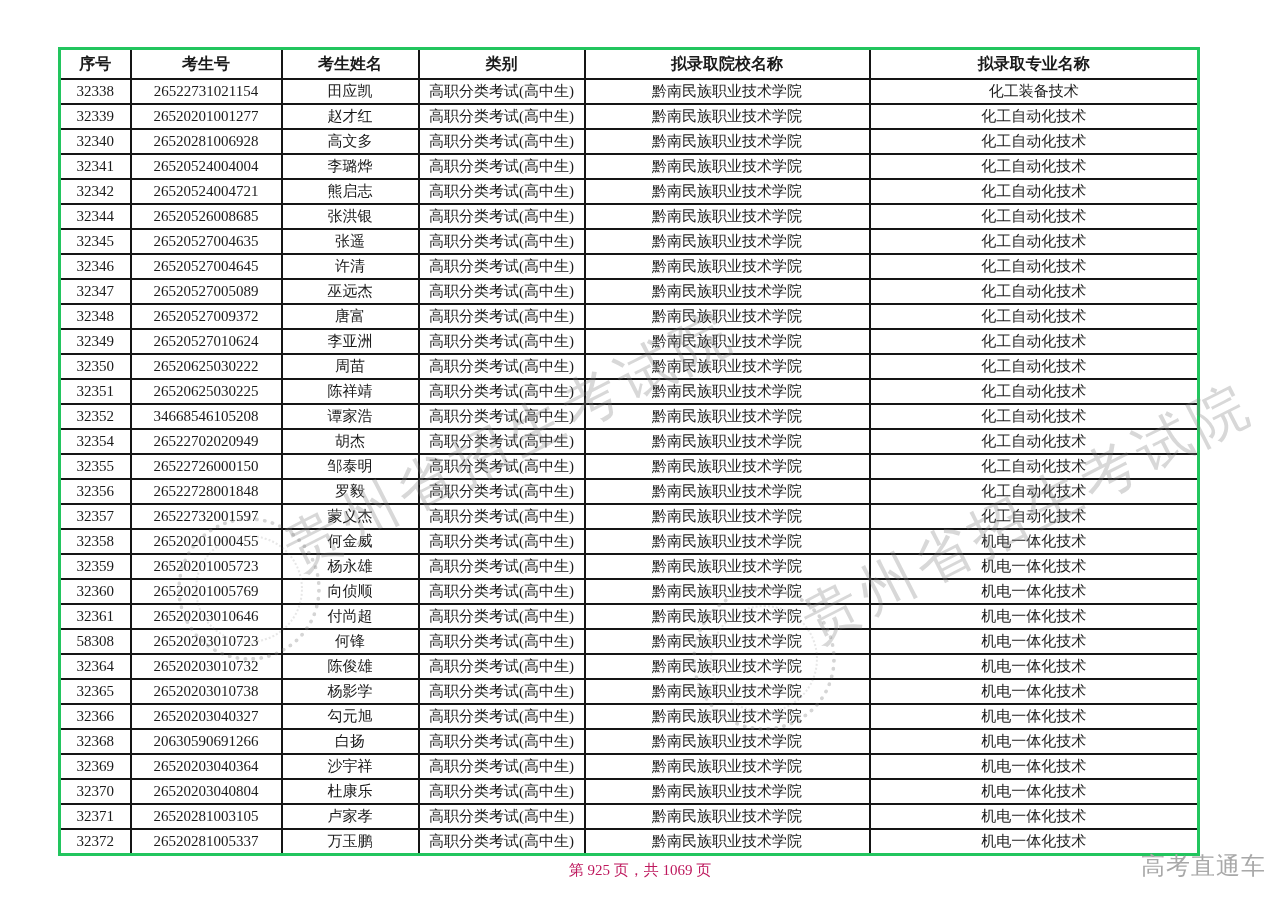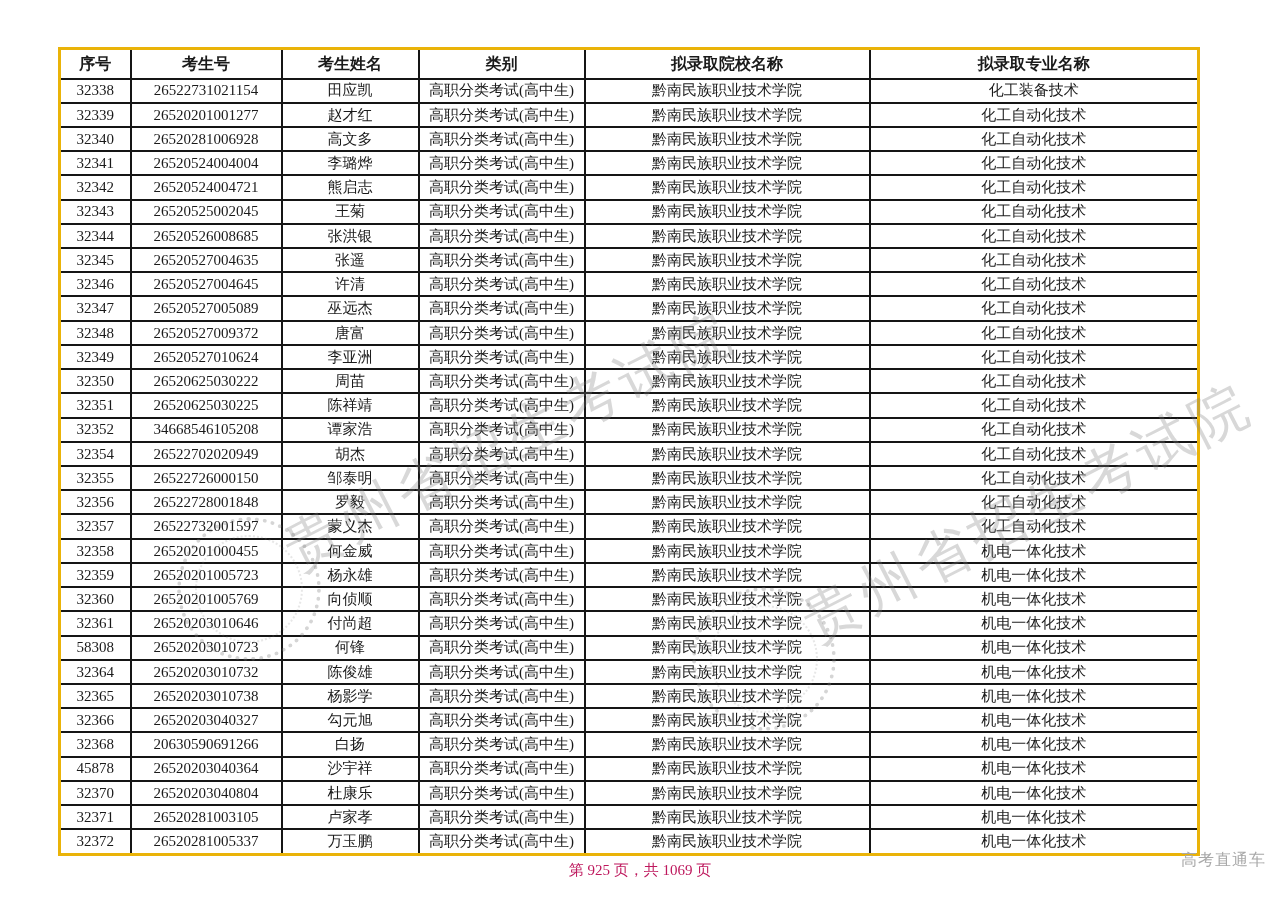--- a/index.html
+++ b/index.html
@@ -9,21 +9,21 @@
     background:#ffffff;
     overflow:hidden;
     font-family:"Liberation Serif","DejaVu Serif",serif;
     color:#1a1a1a;
   }
   
   table.roster{
     position:absolute;left:58px;top:47px;
     width:1139px;height:809px;
     border-collapse:collapse;table-layout:fixed;
-    border:3px solid #eab308;
+    border:3px solid #22c55e;
   }
   table.roster th, table.roster td{
     border:2px solid #151515;
     text-align:center;vertical-align:middle;
     padding:0 2px;
     white-space:nowrap;overflow:hidden;
     font-size:15px;line-height:1.1;
   }
   table.roster thead tr{height:30px;}
   table.roster th{font-size:16px;font-weight:bold;}
@@ -50,21 +50,21 @@
     content:"";position:absolute;inset:14px;border-radius:50%;
     border:2px dotted rgba(125,125,125,0.18);
   }
   
   .page-number{
     position:absolute;left:0;right:0;top:861px;
     text-align:center;font-size:15px;color:#be185d;
   }
   .brand{
     position:absolute;right:14px;top:850px;
-    font-size:16px;color:#a8a8a8;letter-spacing:1px;
+    font-size:24px;color:#a8a8a8;letter-spacing:1px;
     font-family:"Liberation Serif","DejaVu Serif",serif;
     text-align:center;
   }
 </style>
 </head>
 <body>
 
 <div class="page">
 
   <table class="roster">
@@ -121,28 +121,20 @@
         </tr>
         <tr>
           <td>32342</td>
           <td>26520524004721</td>
           <td>熊启志</td>
           <td>高职分类考试(高中生)</td>
           <td>黔南民族职业技术学院</td>
           <td>化工自动化技术</td>
         </tr>
         <tr>
-          <td>32343</td>
-          <td>26520525002045</td>
-          <td>王菊</td>
-          <td>高职分类考试(高中生)</td>
-          <td>黔南民族职业技术学院</td>
-          <td>化工自动化技术</td>
-        </tr>
-        <tr>
           <td>32344</td>
           <td>26520526008685</td>
           <td>张洪银</td>
           <td>高职分类考试(高中生)</td>
           <td>黔南民族职业技术学院</td>
           <td>化工自动化技术</td>
         </tr>
         <tr>
           <td>32345</td>
           <td>26520527004635</td>
@@ -305,21 +297,21 @@
         </tr>
         <tr>
           <td>32368</td>
           <td>20630590691266</td>
           <td>白扬</td>
           <td>高职分类考试(高中生)</td>
           <td>黔南民族职业技术学院</td>
           <td>机电一体化技术</td>
         </tr>
         <tr>
-          <td>45878</td>
+          <td>32369</td>
           <td>26520203040364</td>
           <td>沙宇祥</td>
           <td>高职分类考试(高中生)</td>
           <td>黔南民族职业技术学院</td>
           <td>机电一体化技术</td>
         </tr>
         <tr>
           <td>32370</td>
           <td>26520203040804</td>
           <td>杜康乐</td>

